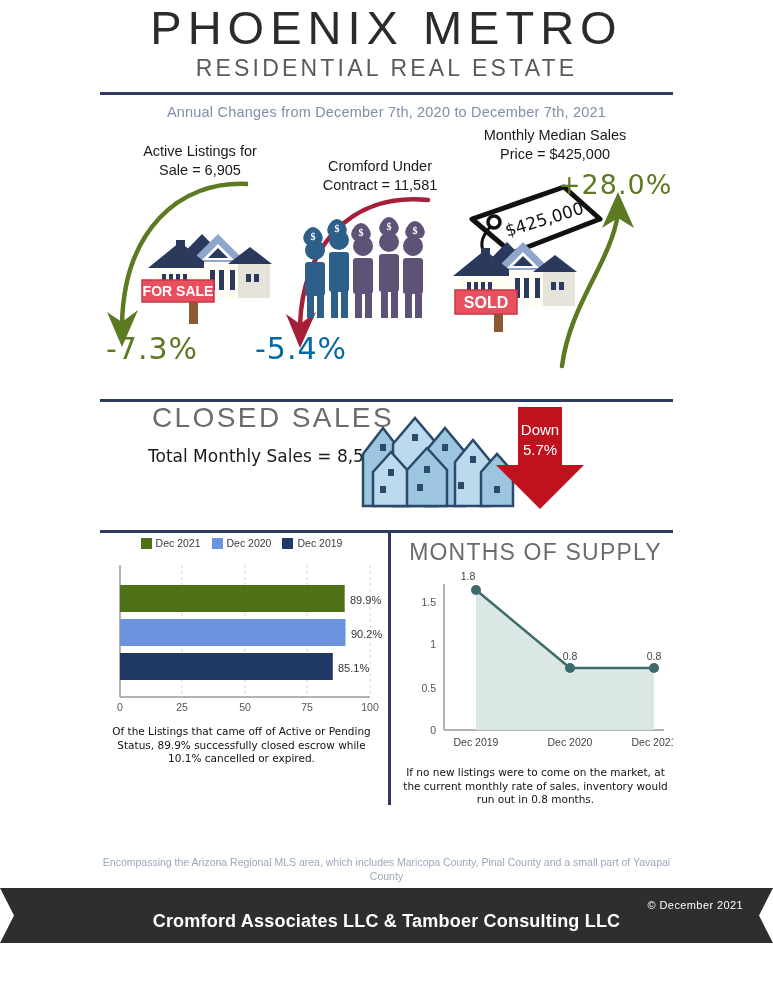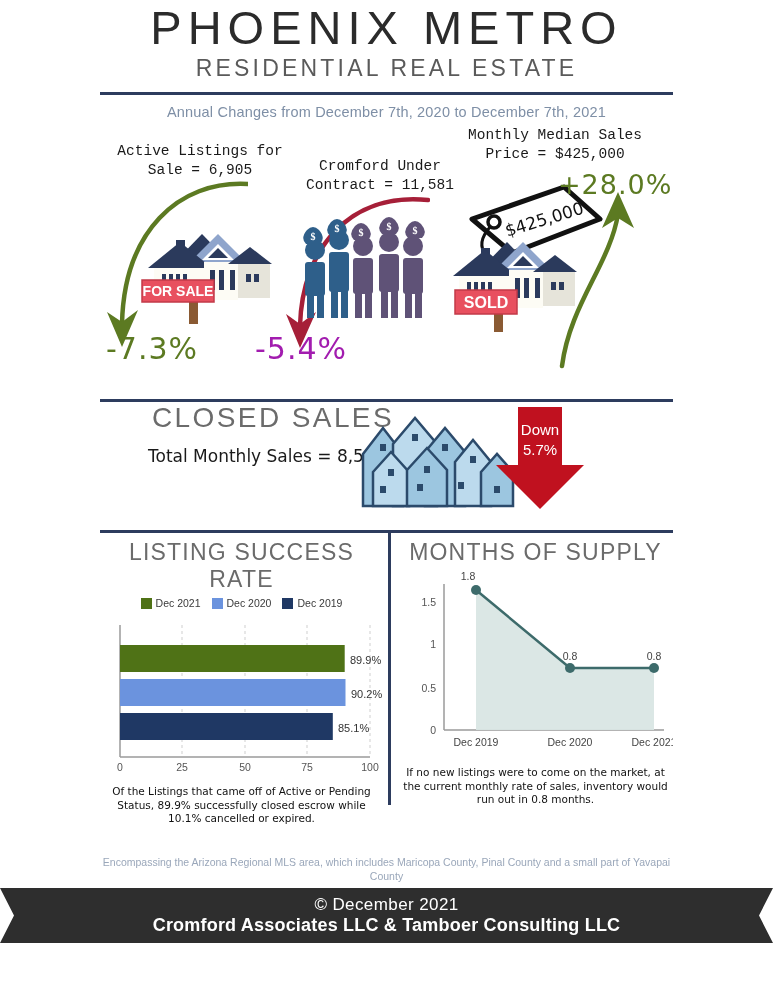--- a/index.html
+++ b/index.html
@@ -40,30 +40,30 @@
   }
 
   
   .stats { position:relative; height:265px; margin-top:4px; }
   .stat-label {
     position:absolute;
     text-align:center;
     font-size:14.5px;
     line-height:19px;
     color:#1a1a1a;
-    font-family:Liberation Mono, monospace;
+    font-family:Liberation Sans, sans-serif;
   }
   .pct {
     position:absolute;
     font-size:30px;
     font-family:"DejaVu Sans", sans-serif;
     letter-spacing:1px;
   }
   .pct.green { color:#5c7a22; }
-  .pct.red { color:#a21caf; }
+  .pct.red { color:#0369a1; }
 
   
   .closed { position:relative; height:118px; }
   .closed-title {
     position:absolute; left:52px; top:0;
     font-size:28px; letter-spacing:2.4px; color:#6b6b6b; font-weight:300;
   }
   .closed-sub {
     position:absolute; left:48px; top:44px;
     font-size:17px; color:#1a1a1a;
@@ -98,21 +98,21 @@
     text-align:center; font-size:10.5px; line-height:14px; color:#9aa7ba;
   }
   .banner {
     position:absolute; left:0; right:0; top:888px; height:55px;
   }
   .banner-inner {
     position:absolute; left:30px; right:30px; top:0; height:55px;
     background:#2e2e2e; color:#ffffff; text-align:center;
     display:flex; flex-direction:column; justify-content:center;
   }
-  .banner-line1 { font-size:17px; letter-spacing:0.4px; }
+  .banner-line1 { font-size:11px; letter-spacing:0.4px;text-align:right; }
   .banner-line2 { font-size:18px; font-weight:bold; letter-spacing:0.2px; }
   .notch { position:absolute; top:0; width:30px; height:55px; }
 </style>
 </head>
 <body>
 
 <div class="page">
 
   <div class="title-main">PHOENIX METRO</div>
   <div class="title-sub">RESIDENTIAL REAL ESTATE</div>
@@ -294,21 +294,20 @@
       <text x="44" y="48" font-family="Liberation Sans, sans-serif" font-size="15" fill="#ffffff" text-anchor="middle">5.7%</text>
     </svg>
   </div>
 
   <div class="rule"></div>
 
   <div class="charts">
     <div class="vdivider"></div>
 
     <div class="chart-col chart-left">
-      <div class="chart-title">LISTING SUCCESS RATE</div>
       <div class="legend">
         <div class="legend-item">
           <span class="swatch" style="background:#4f7216"></span>
           <span>Dec 2021</span>
         </div>
         <div class="legend-item">
           <span class="swatch" style="background:#6b93de"></span>
           <span>Dec 2020</span>
         </div>
         <div class="legend-item">

